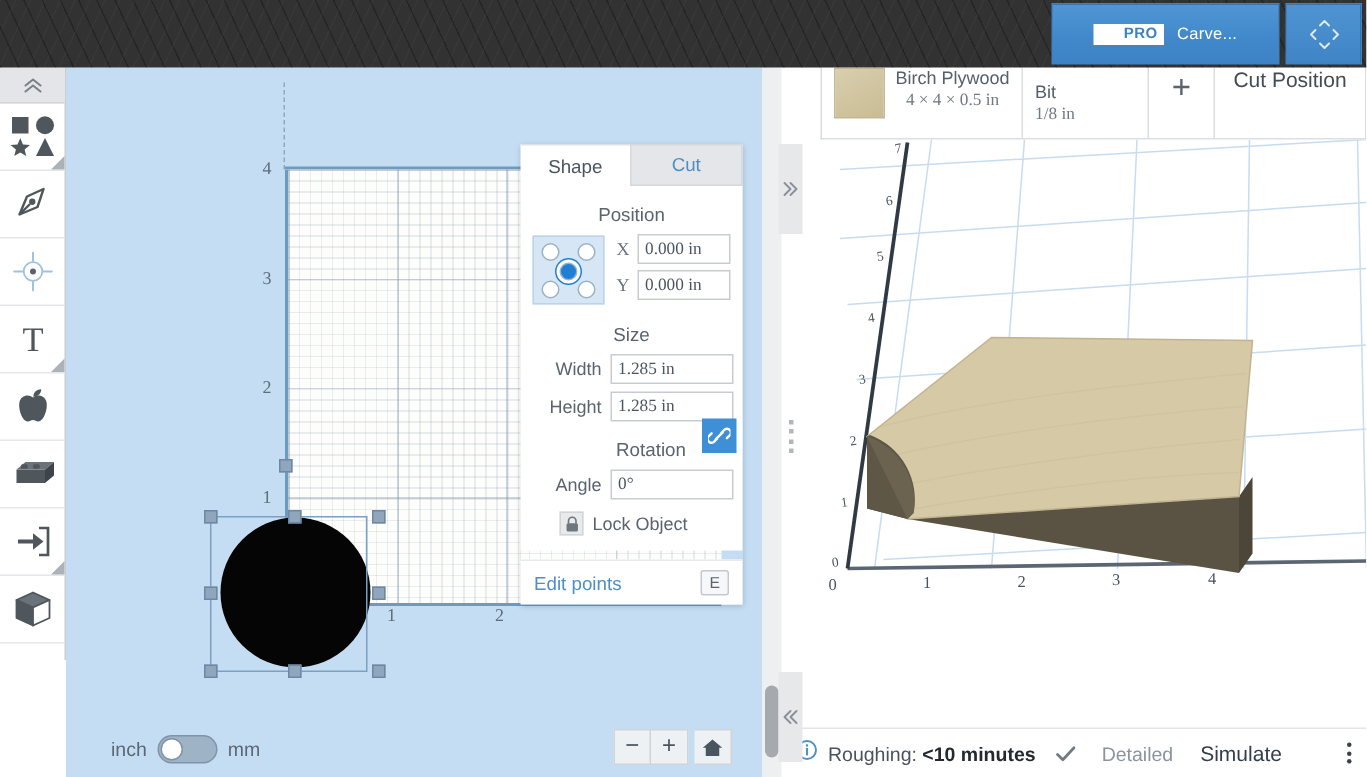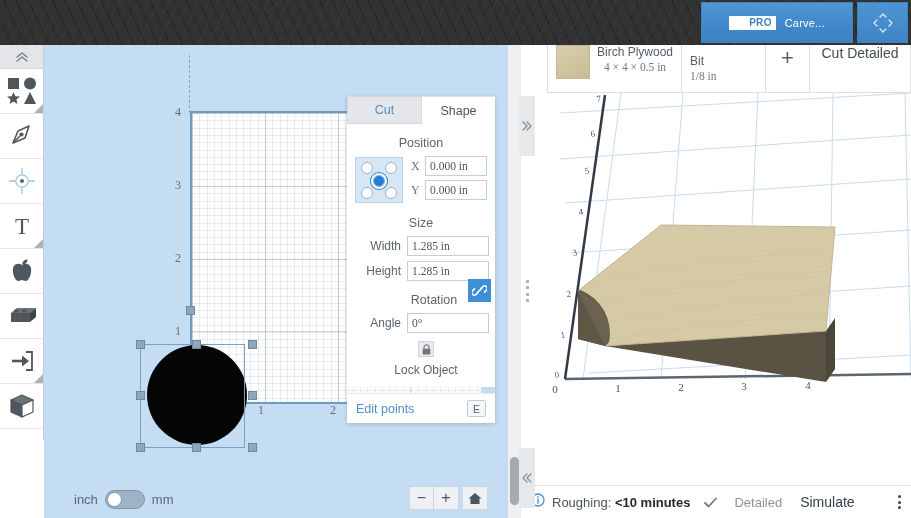--- a/index.html
+++ b/index.html
@@ -180,21 +180,21 @@
   .size-row { display: flex; align-items: center; padding: 0 6px; margin-bottom: 5px; }
   .size-lbl { width: 48px; text-align: right; font-size: 12px; color: #5a646e; margin-right: 6px; }
   .size-fld { width: 60px; }
   .link-btn {
     position: absolute; right: 4px; top: 155px; width: 23px; height: 23px;
     background: #3f8fd6; display: flex; align-items: center; justify-content: center;
     cursor: pointer;
   }
   .rot-row { display: flex; align-items: center; padding: 0 6px; }
   .lock-row {
-    display: flex; align-items: center; gap: 6px; padding: 8px 16px 0 26px; flex-direction: column;
+    display: flex; align-items: center; gap: 6px; padding: 8px 16px 0 26px;
   }
   .lock-chip {
     width: 16px; height: 16px; background: #e8eaec; border: 1px solid #d2d5d8;
     display: flex; align-items: center; justify-content: center;
   }
   .lock-lbl { font-size: 12px; color: #5a646e; }
   .edit-points {
     margin-top: 6px; background: #fff; height: 30px;
     display: flex; align-items: center; justify-content: space-between;
     padding: 0 9px; border-top: 1px solid #e7e9eb;
@@ -436,22 +436,22 @@
   </div>
   <div class="drag-dots">
     <i></i>
     <i></i>
     <i></i>
     <i></i>
   </div>
 
   <div class="panel">
     <div class="panel-tabs">
+      <div class="panel-tab tab-active">Shape</div>
       <div class="panel-tab tab-inactive">Cut</div>
-      <div class="panel-tab tab-active">Shape</div>
     </div>
 
     <div class="panel-body" style="position:relative;">
       <div class="sec-title">Position</div>
 
       <div class="pos-row">
         <div class="anchor">
           <span class="dot" style="left:5px;  top:4px;"></span>
           <span class="dot" style="left:29px; top:4px;"></span>
           <span class="dot sel" style="left:17px; top:17px;"></span>
@@ -521,21 +521,21 @@
         <span class="mat-txt">
           <span class="mat-name">Birch Plywood</span>
           <span class="mat-sub">4 × 4 × 0.5 in</span>
         </span>
       </div>
       <div class="mat-cell bit-cell">
         <span class="mat-name">Bit</span>
         <span class="mat-sub">1/8 in</span>
       </div>
       <div class="mat-cell plus-cell">+</div>
-      <div class="mat-cell cut-cell">Cut Detailed</div>
+      <div class="mat-cell cut-cell">Cut Position</div>
     </div>
 
     <div class="stage">
       <svg width="378" height="390" viewBox="0 0 378 390">
 
         <g stroke="#c7dcef" stroke-width="1" fill="none">
           <line x1="56" y1="280" x2="378" y2="262"></line>
           <line x1="46" y1="215" x2="378" y2="193"></line>
           <line x1="38" y1="160" x2="378" y2="137"></line>
           <line x1="32" y1="110" x2="378" y2="86"></line>

